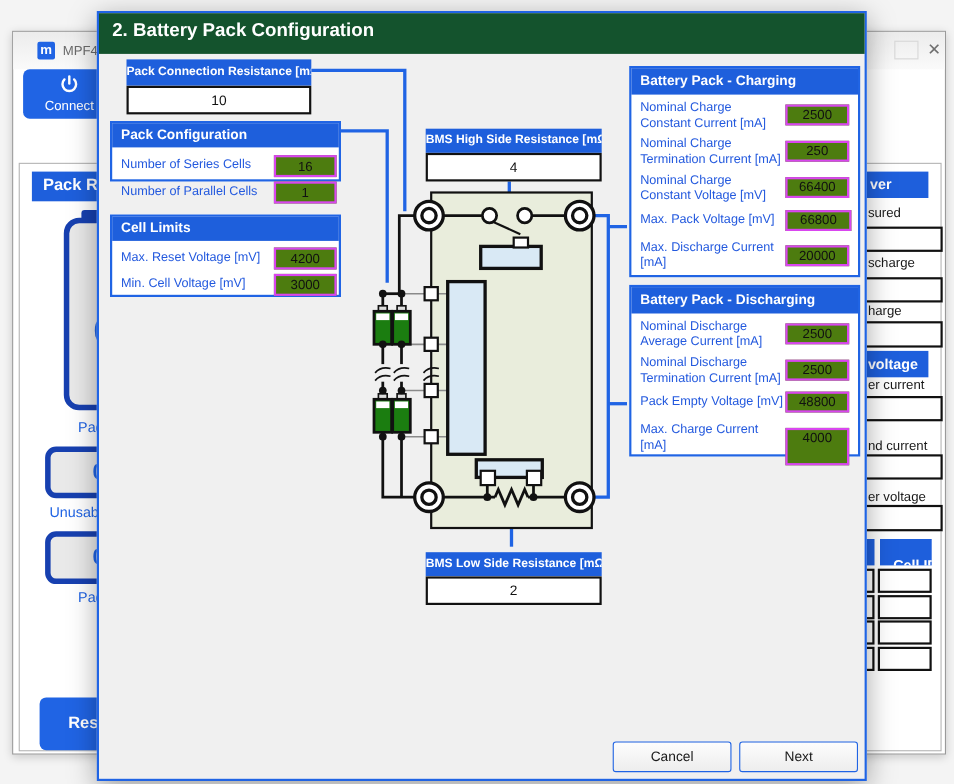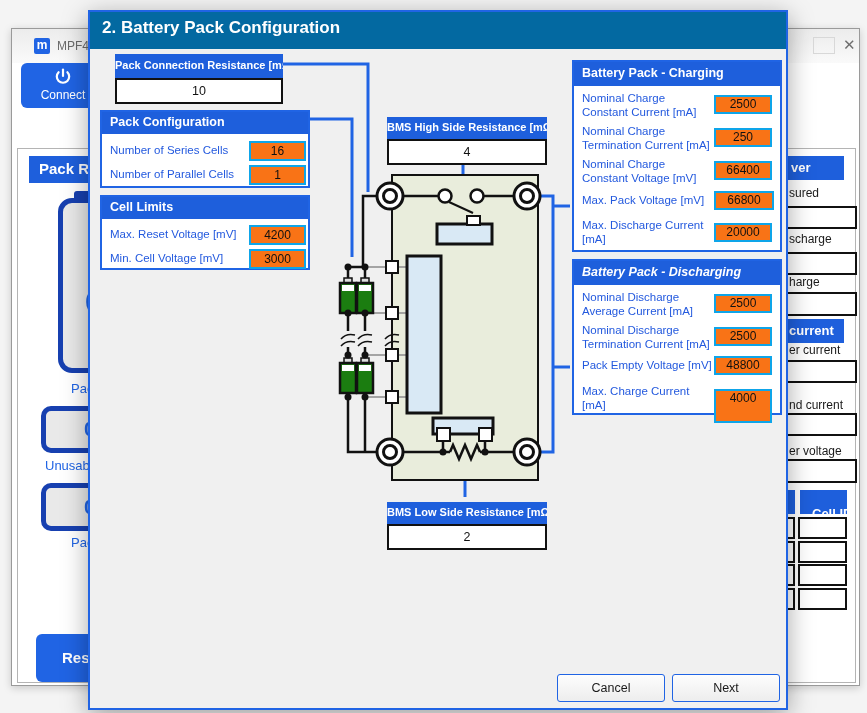--- a/index.html
+++ b/index.html
@@ -41,34 +41,34 @@
     border-radius:6px; color:#fff; font-weight:600; font-size:15px; line-height:48px; padding-left:26px;
     overflow:hidden; white-space:nowrap; }
 
   .r-lbl { position:absolute; font-size:12px; color:#1a1a1a; white-space:nowrap; }
   .r-box { position:absolute; background:#fff; border:2px solid #111; }
   .r-hdr { position:absolute; height:24px; font-size:13px; line-height:23px; }
 
   
   #dialog { position:absolute; left:88px; top:10px; width:700px; height:700px; background:#F0F0F0;
     border:2px solid #2064E4; box-shadow:0 6px 24px rgba(0,0,0,.35); z-index:10; }
-  #dialog-titlebar { position:absolute; left:0; top:0; right:0; height:37px; background:#0369a1; }
+  #dialog-titlebar { position:absolute; left:0; top:0; right:0; height:37px; background:#14532d; }
   #dialog-title { position:absolute; left:12px; top:6px; color:#fff; font-size:17px; font-weight:600; }
 
   #circuit-svg { position:absolute; left:-2px; top:-2px; pointer-events:none; }
 
   .hdr-bar { position:absolute; background:#1E5FDC; color:#fff; font-size:11px; font-weight:600;
     text-align:center; white-space:nowrap; overflow:hidden; }
   .val-box { position:absolute; background:#fff; border:2px solid #111; color:#111;
     font-size:12.5px; text-align:center; }
   .panel { position:absolute; background:#fff; border:2px solid #2064E4; }
   .panel-hdr { position:absolute; left:0; top:0; right:0; background:#1E5FDC; color:#fff;
     font-size:12.5px; font-weight:600; padding:3px 0 0 8px; }
   .fld-lbl { position:absolute; color:#2359DE; font-size:11.5px; line-height:13.5px; white-space:pre-line; }
-  .fld-box { position:absolute; background:#f97316; border:2px solid #0ea5e9; color:#111;
+  .fld-box { position:absolute; background:#4d7c0f; border:2px solid #d946ef; color:#111;
     font-size:12px; text-align:center; }
 
   .dlg-btn { position:absolute; top:662px; width:108px; height:28px; background:linear-gradient(#fdfdfd,#ededed);
     border:1px solid #2064E4; border-radius:3px; font-size:12.5px; color:#1a1a1a;
     text-align:center; line-height:26px; cursor:default; }
 </style>
 </head>
 <body>
 
 <div id="main-window">
@@ -109,21 +109,21 @@
 
   <div id="reset-btn">Reset I</div>
 
   <div class="r-hdr blue-hdr-bg" style="left:739px; top:127px; width:93px; padding-left:40px;">ver</div>
   <div class="r-lbl" style="left:777px; top:157px;">sured</div>
   <div class="r-box" style="left:759px; top:177px; width:86px; height:23px;"></div>
   <div class="r-lbl" style="left:777px; top:203px;">scharge</div>
   <div class="r-box" style="left:759px; top:223px; width:86px; height:23px;"></div>
   <div class="r-lbl" style="left:777px; top:246px;">harge</div>
   <div class="r-box" style="left:759px; top:263px; width:86px; height:24px;"></div>
-  <div class="r-hdr blue-hdr-bg" style="left:739px; top:290px; width:93px; padding-left:38px;">current</div>
+  <div class="r-hdr blue-hdr-bg" style="left:739px; top:290px; width:93px; padding-left:38px;">voltage</div>
   <div class="r-lbl" style="left:777px; top:314px;">er current</div>
   <div class="r-box" style="left:759px; top:331px; width:86px; height:23px;"></div>
   <div class="r-lbl" style="left:777px; top:369px;">nd current</div>
   <div class="r-box" style="left:759px; top:384px; width:86px; height:23px;"></div>
   <div class="r-lbl" style="left:777px; top:415px;">er voltage</div>
   <div class="r-box" style="left:759px; top:430px; width:86px; height:24px;"></div>
 
   <div class="r-hdr blue-hdr-bg" style="left:739px; top:461px; width:44px;"></div>
   <div class="r-hdr blue-hdr-bg" style="left:788px; top:461px; width:47px; text-align:center; padding:12px;">Cell ID</div>
   <div class="r-box" style="left:759px; top:488px; width:24px; height:22px;"></div>
@@ -237,21 +237,21 @@
     </g>
   </svg>
 
   <div id="dialog-titlebar">
     <div id="dialog-title">2. Battery Pack Configuration</div>
   </div>
 
   <div class="hdr-bar" style="left:25px; top:42px; width:168px; height:24px; line-height:23px;">Pack Connection Resistance [mΩ]</div>
   <div class="val-box" style="left:25px; top:66px; width:168px; height:26px; line-height:22px;">10</div>
 
-  <div class="panel" style="left:10px; top:98px; width:210px; height:78px;">
+  <div class="panel" style="left:10px; top:98px; width:210px; height:55px;">
     <div class="panel-hdr" style="height:22px;">Pack Configuration</div>
     <div class="fld-lbl" style="left:8px; top:32px;">Number of Series Cells</div>
     <div class="fld-box" style="left:147px; top:29px; width:57px; height:20px; line-height:16px;">16</div>
     <div class="fld-lbl" style="left:8px; top:56px;">Number of Parallel Cells</div>
     <div class="fld-box" style="left:147px; top:53px; width:57px; height:20px; line-height:16px;">1</div>
   </div>
 
   <div class="panel" style="left:10px; top:183px; width:210px; height:75px;">
     <div class="panel-hdr" style="height:22px;">Cell Limits</div>
     <div class="fld-lbl" style="left:8px; top:31px;">Max. Reset Voltage [mV]</div>
@@ -278,21 +278,21 @@
 Constant Voltage [mV]</div>
     <div class="fld-box" style="left:140px; top:99px; width:58px; height:19px; line-height:15px;">66400</div>
     <div class="fld-lbl" style="left:8px; top:132px;">Max. Pack Voltage [mV]</div>
     <div class="fld-box" style="left:140px; top:129px; width:60px; height:19px; line-height:15px;">66800</div>
     <div class="fld-lbl" style="left:8px; top:157px;">Max. Discharge Current
 [mA]</div>
     <div class="fld-box" style="left:140px; top:161px; width:58px; height:19px; line-height:15px;">20000</div>
   </div>
 
   <div class="panel" style="left:482px; top:247px; width:210px; height:156px;">
-    <div class="panel-hdr" style="height:24px; padding-top:4px;font-style:italic;">Battery Pack - Discharging</div>
+    <div class="panel-hdr" style="height:24px; padding-top:4px;">Battery Pack - Discharging</div>
     <div class="fld-lbl" style="left:8px; top:30px;">Nominal Discharge
 Average Current [mA]</div>
     <div class="fld-box" style="left:140px; top:33px; width:58px; height:19px; line-height:15px;">2500</div>
     <div class="fld-lbl" style="left:8px; top:63px;">Nominal Discharge
 Termination Current [mA]</div>
     <div class="fld-box" style="left:140px; top:66px; width:58px; height:19px; line-height:15px;">2500</div>
     <div class="fld-lbl" style="left:8px; top:98px;">Pack Empty Voltage [mV]</div>
     <div class="fld-box" style="left:140px; top:95px; width:58px; height:19px; line-height:15px;">48800</div>
     <div class="fld-lbl" style="left:8px; top:124px;">Max. Charge Current
 [mA]</div>

